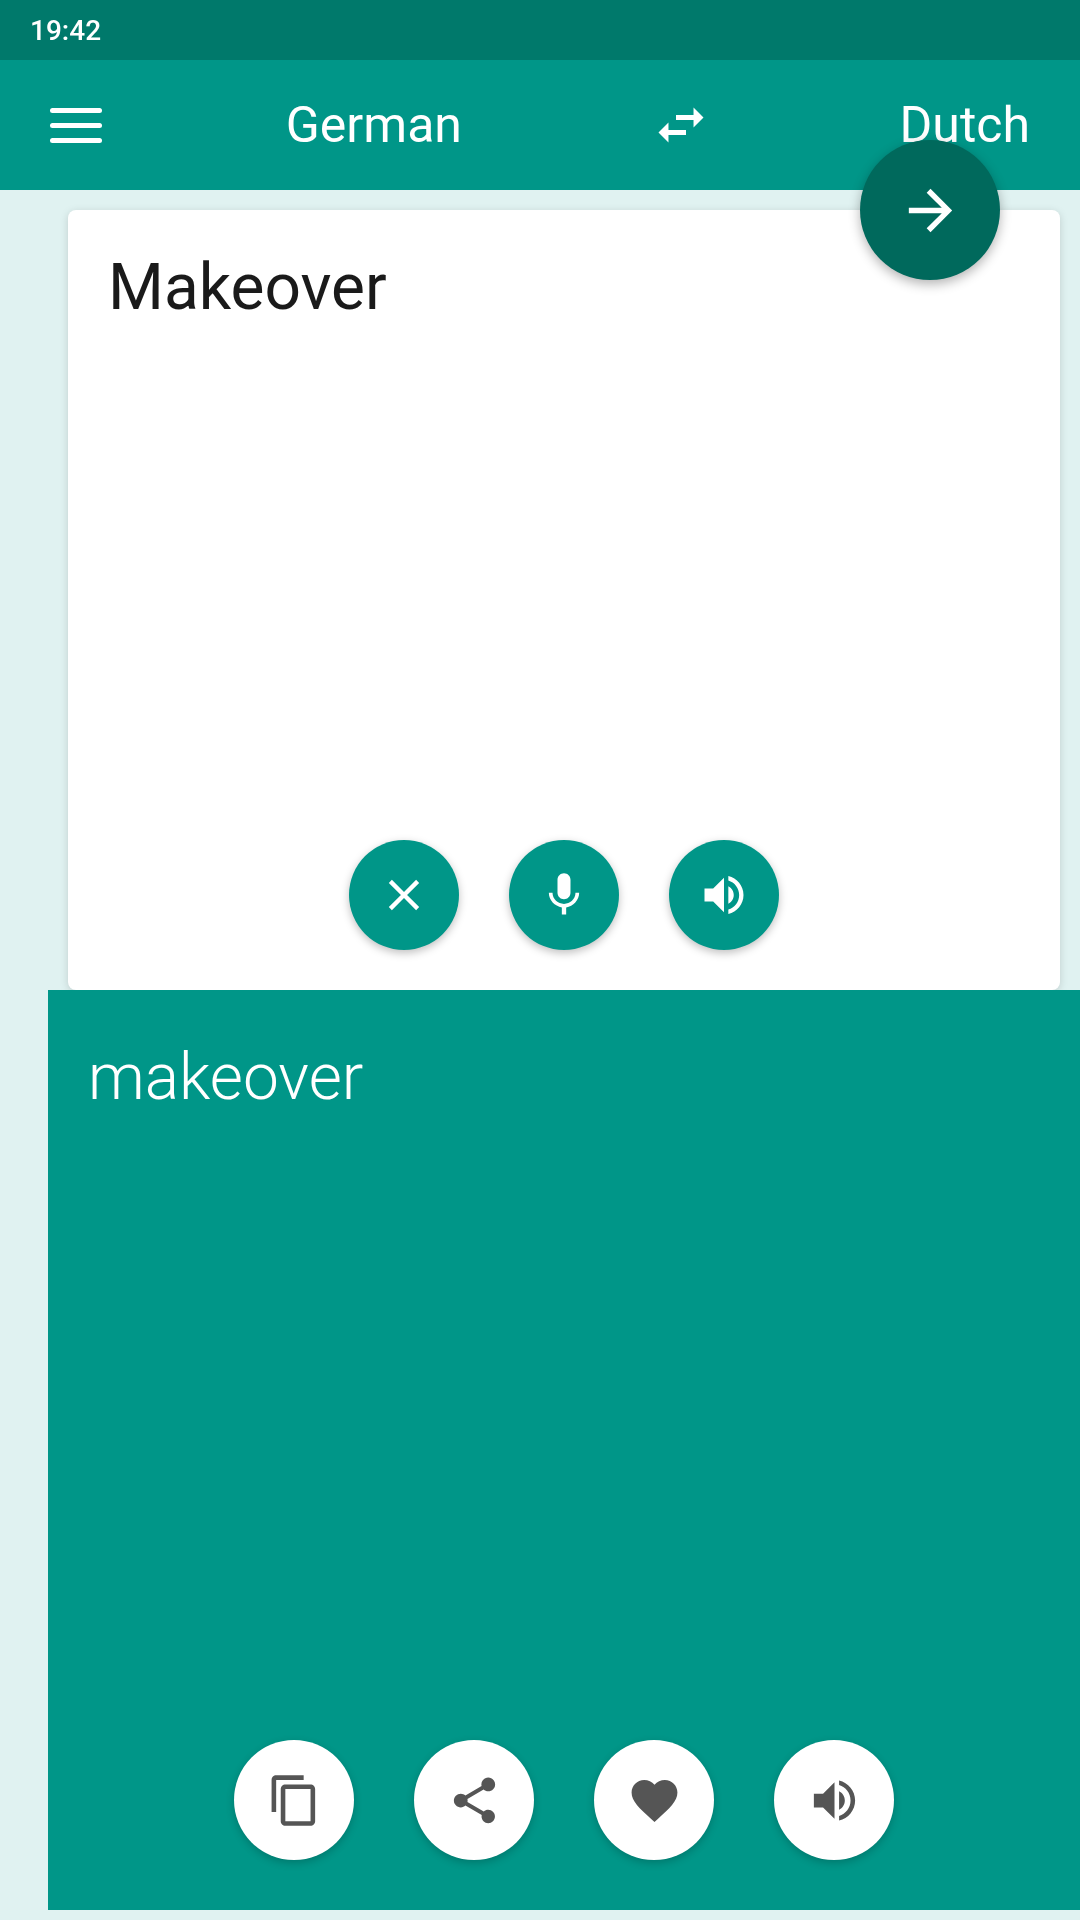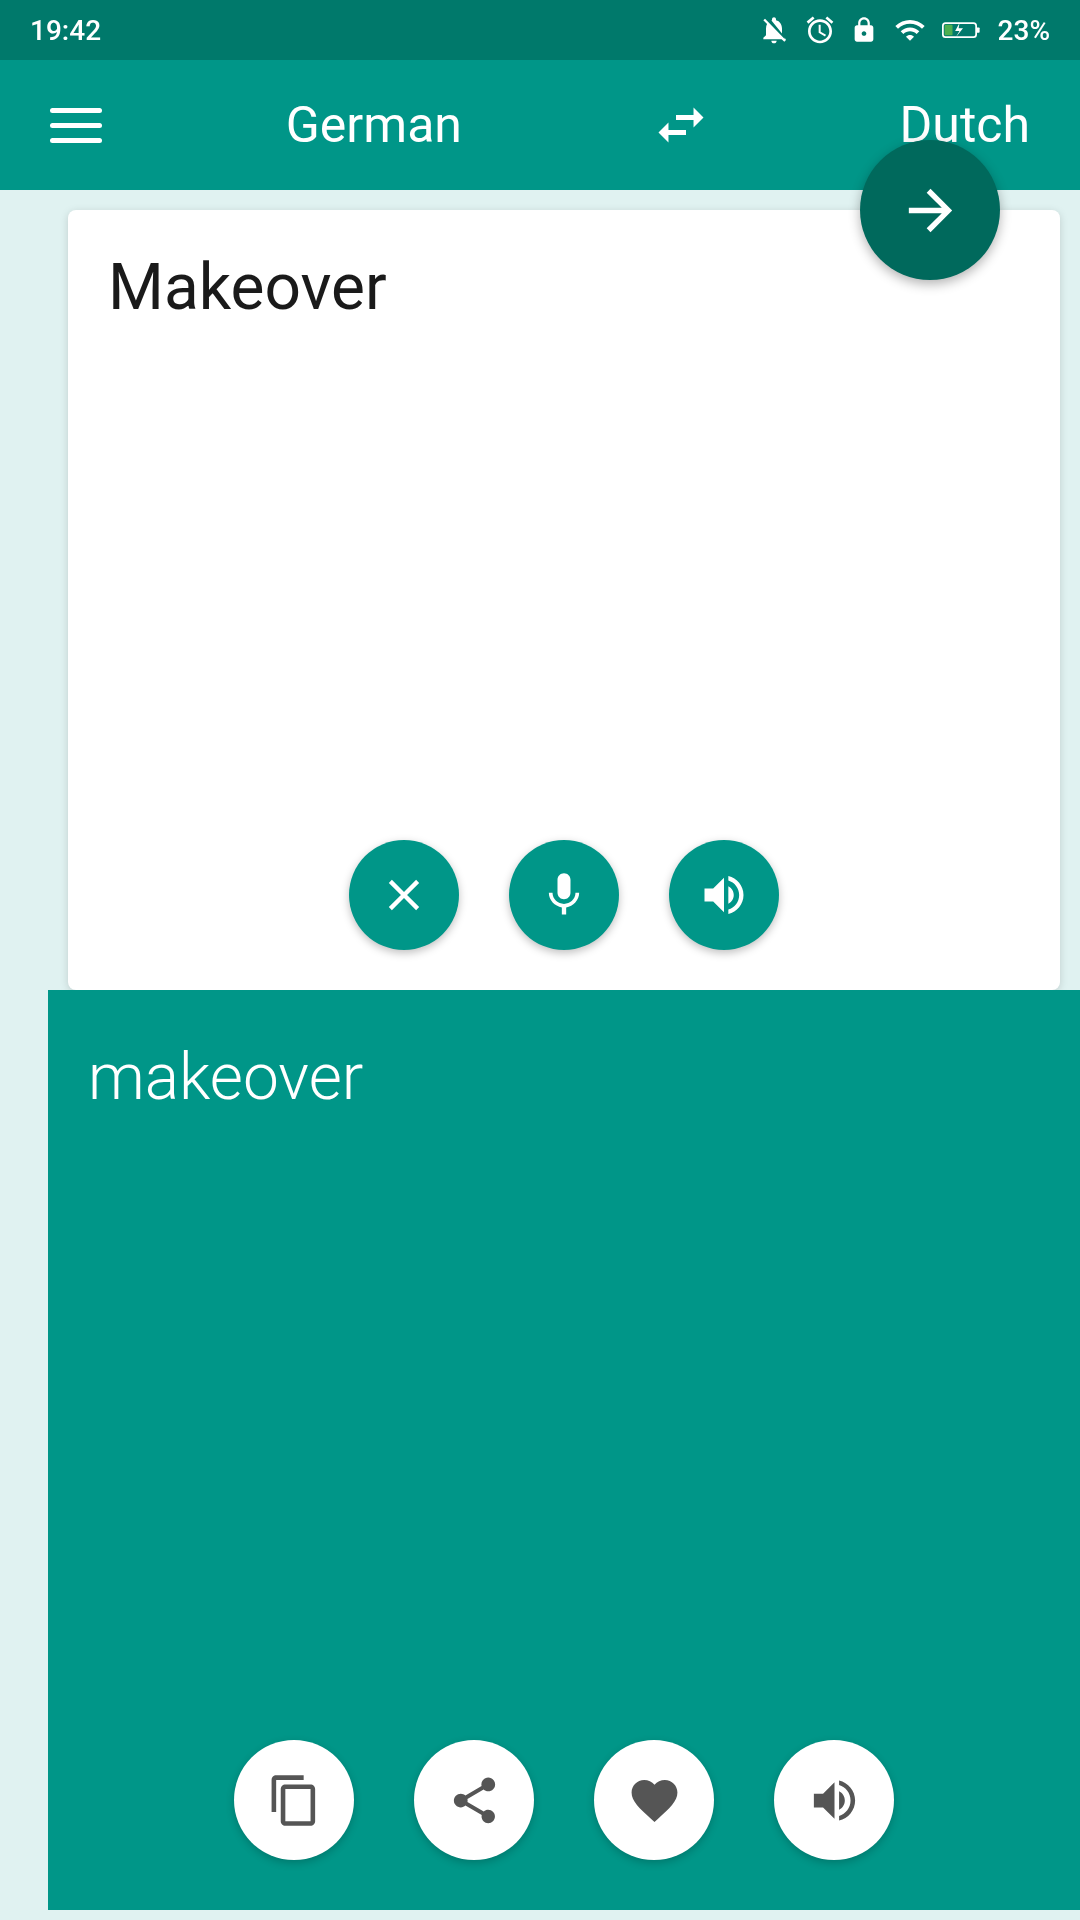--- a/index.html
+++ b/index.html
@@ -188,47 +188,20 @@
       right: 40px;
       top: -70px;
       z-index: 20;
     }
   </style>
 </head>
 <body>
 
 <div class="status-bar">
   <span>19:42</span>
-  <div class="status-right">
-
-    <svg width="32" height="32" viewBox="0 0 24 24" fill="white">
-      <path d="M20 18.69L7.84 6.14 5.27 3.49 4 4.76l2.8 2.8v.01c-.52.99-.8 2.1-.8 3.29v5l-2 2v1h13.73l2 2L21 19.44l-1-1.75zM12 22c1.11 0 2-.89 2-2h-4c0 1.11.89 2 2 2zm6-7.32V11c0-3.08-1.63-5.64-4.5-6.32V4c0-.83-.67-1.5-1.5-1.5s-1.5.67-1.5 1.5v.68c-.15.03-.29.08-.43.12l7.93 9.88z"></path>
-    </svg>
-
-    <svg width="32" height="32" viewBox="0 0 24 24" fill="white">
-      <path d="M22 5.72l-4.6-3.86-1.29 1.53 4.6 3.86L22 5.72zM7.88 3.39L6.6 1.86 2 5.71l1.29 1.53 4.59-3.85zM12.5 8H11v6l4.75 2.85.75-1.23-4-2.37V8zM12 4c-4.97 0-9 4.03-9 9s4.02 9 9 9c4.97 0 9-4.03 9-9s-4.03-9-9-9zm0 16c-3.87 0-7-3.13-7-7s3.13-7 7-7 7 3.13 7 7-3.13 7-7 7z"></path>
-    </svg>
-
-    <svg width="28" height="28" viewBox="0 0 24 24" fill="white">
-      <path d="M18 8h-1V6c0-2.76-2.24-5-5-5S7 3.24 7 6v2H6c-1.1 0-2 .9-2 2v10c0 1.1.9 2 2 2h12c1.1 0 2-.9 2-2V10c0-1.1-.9-2-2-2zm-6 9c-1.1 0-2-.9-2-2s.9-2 2-2 2 .9 2 2-.9 2-2 2zm3.1-9H8.9V6c0-1.71 1.39-3.1 3.1-3.1 1.71 0 3.1 1.39 3.1 3.1v2z"></path>
-    </svg>
-
-    <svg width="36" height="32" viewBox="0 0 24 24" fill="white">
-      <path d="M1 9l2 2c4.97-4.97 13.03-4.97 18 0l2-2C16.93 2.93 7.08 2.93 1 9zm8 8l3 3 3-3c-1.65-1.66-4.34-1.66-6 0zm-4-4l2 2c2.76-2.76 7.24-2.76 10 0l2-2C15.14 9.14 8.87 9.14 5 13z"></path>
-    </svg>
-
-    <svg width="42" height="32" viewBox="0 0 48 24" fill="white">
-      <rect x="1" y="4" width="38" height="16" rx="3" ry="3" fill="none" stroke="white" stroke-width="2"></rect>
-      <rect x="39" y="9" width="4" height="6" rx="1" fill="white"></rect>
-      <rect x="3" y="6" width="9" height="12" rx="1" fill="#4caf50"></rect>
-
-      <path d="M20 4 L15 13 L20 13 L16 20 L24 10 L19 10 Z" fill="white"></path>
-    </svg>
-    <span>23%</span>
-  </div>
 </div>
 
 <div class="header">
   <div class="header-menu-icon">
     <span></span>
     <span></span>
     <span></span>
   </div>
   <span class="header-lang">German</span>
   <div class="header-swap">

